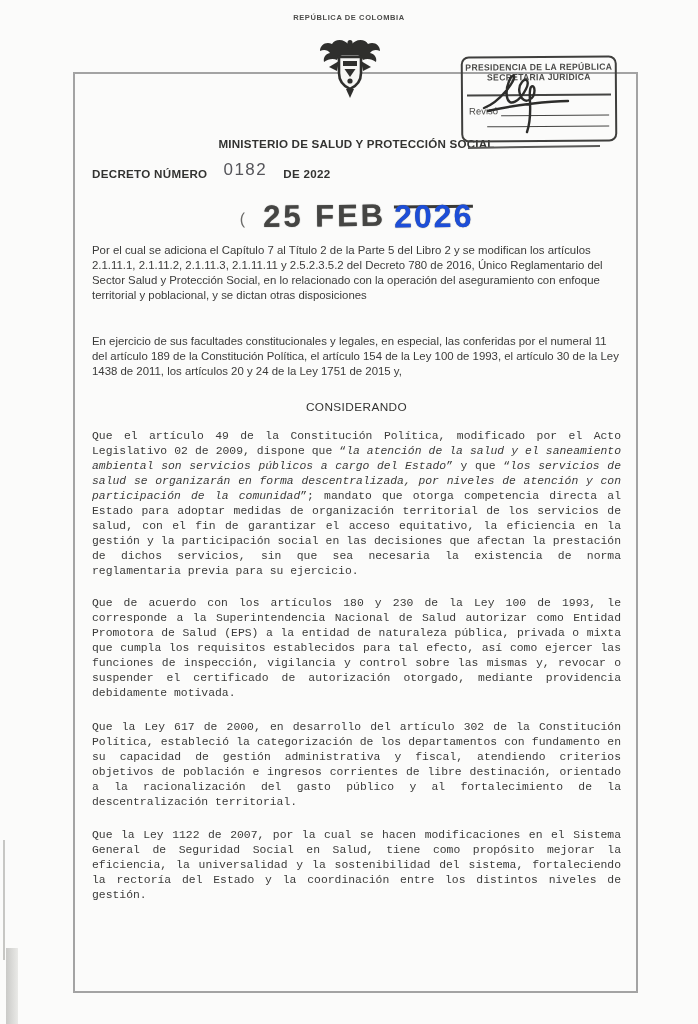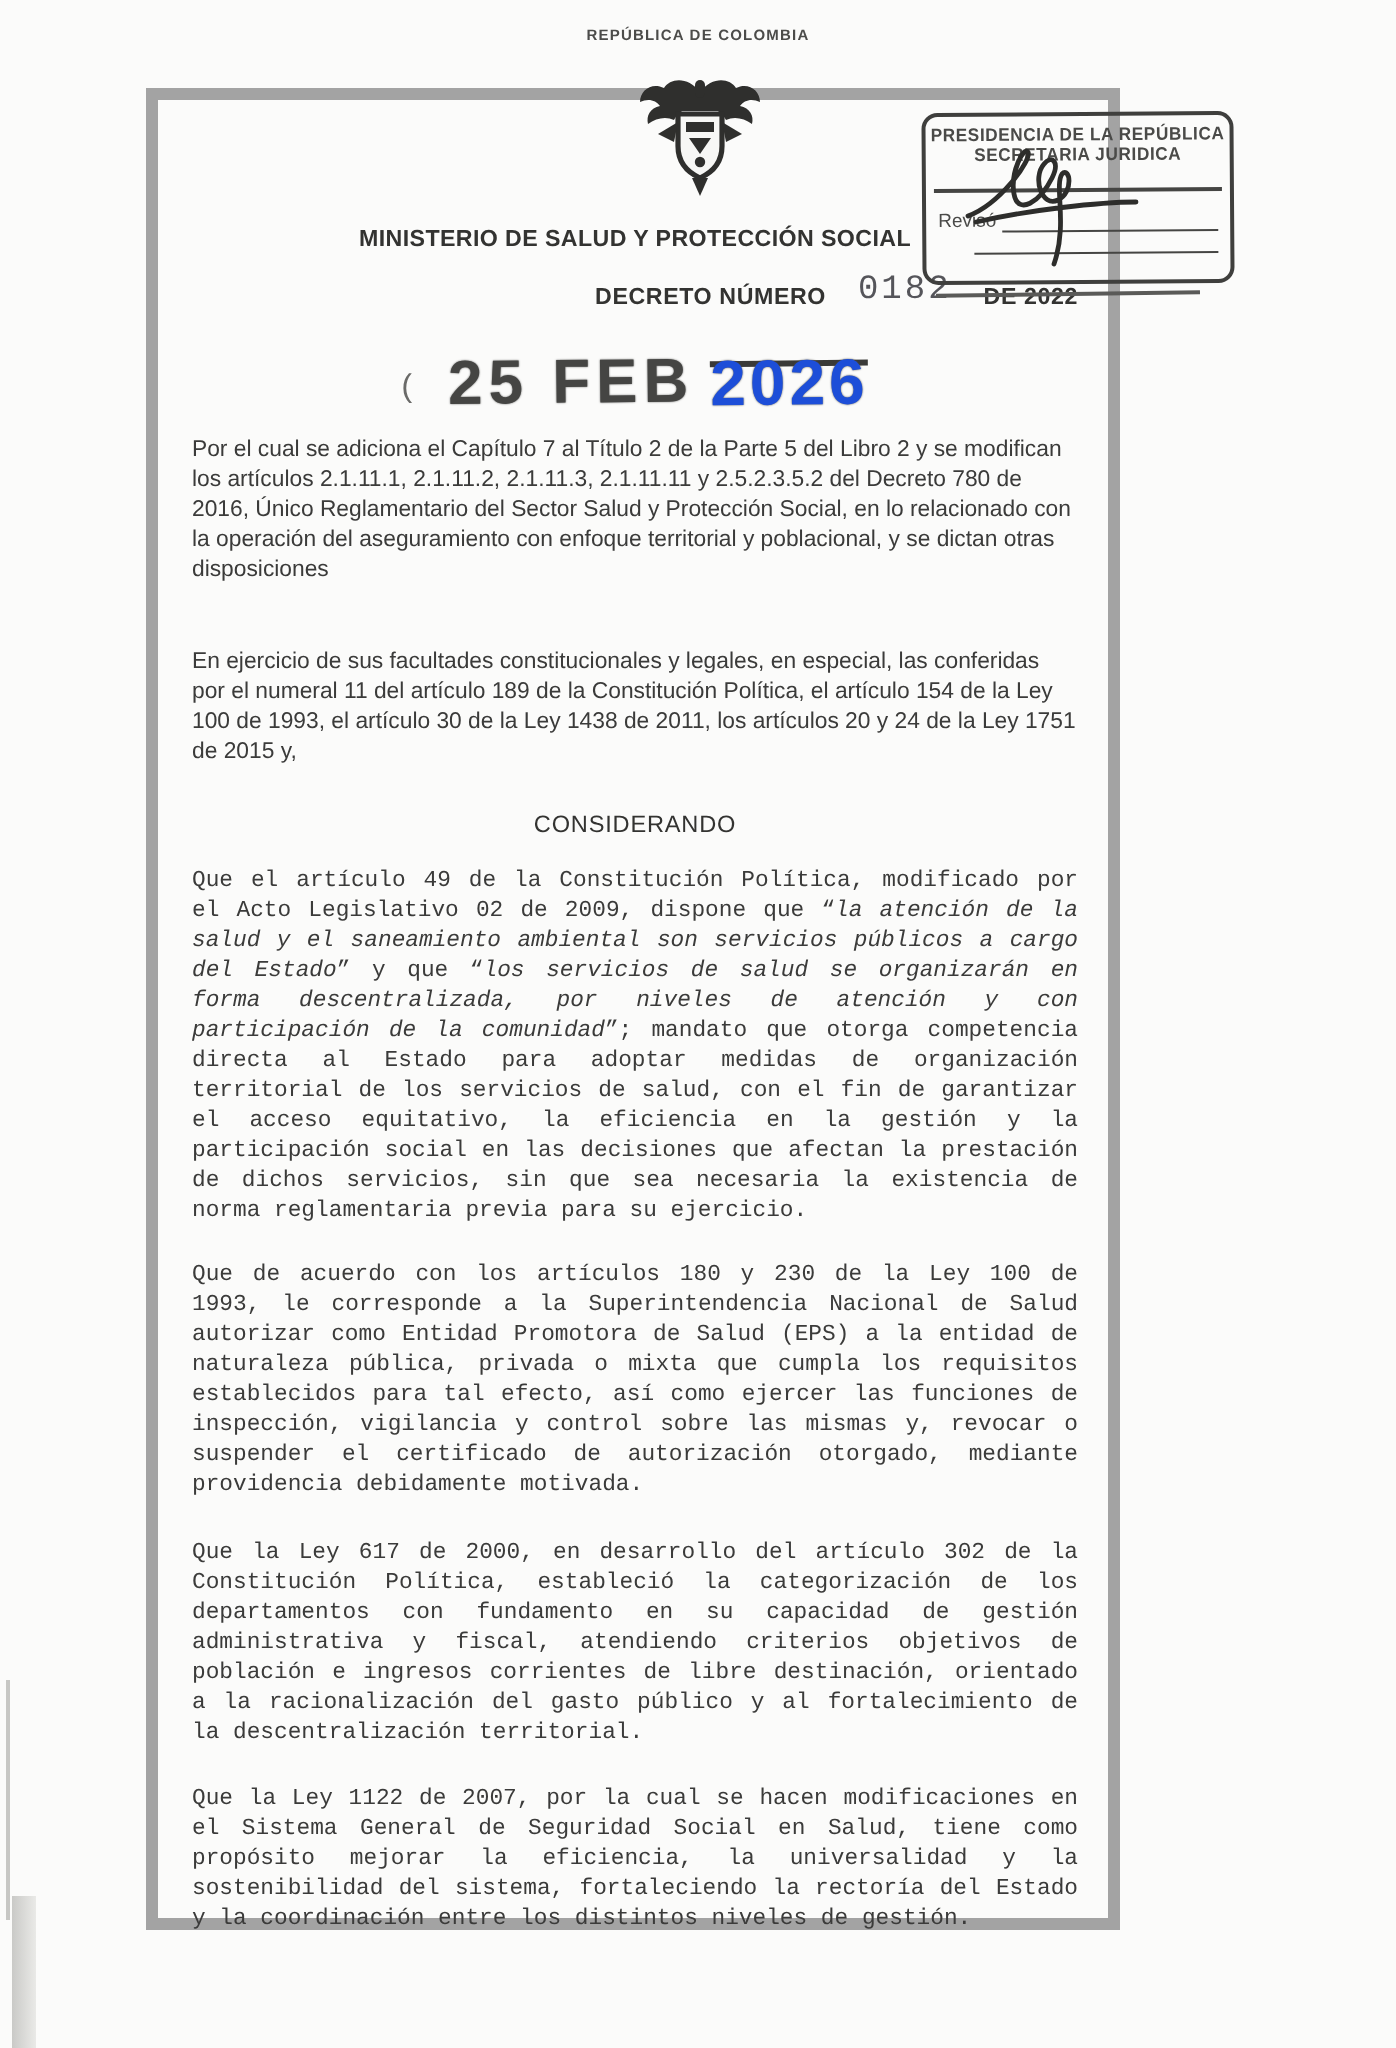--- a/index.html
+++ b/index.html
@@ -48,24 +48,24 @@
     top: 37px;
     left: 318px;
     width: 64px;
     height: 68px;
     z-index: 3;
   }
 
   .page-box {
     position: absolute;
     left: 73px;
-    top: 44px;
-    width: 487px;
+    top: 72px;
+    width: 565px;
     height: 921px;
-    border: 6px solid #a3a3a3;
+    border: 2px solid #a3a3a3;
     box-sizing: border-box;
     background: transparent;
     z-index: 1;
   }
   .content {
     padding: 0 15px 0 17px;
     color: #3b3b3a;
     font-size: 11.4px;
     line-height: 15px;
   }
@@ -75,32 +75,32 @@
     text-align: center;
     font-weight: bold;
     font-size: 11.6px;
     color: #333331;
     letter-spacing: .2px;
   }
 
   .decree-row {
     margin-top: 14px;
     display: flex;
-    justify-content: flex-end;
+    justify-content: flex-start;
     align-items: baseline;
     gap: 16px;
   }
   .decree-label, .decree-year {
     font-weight: bold;
     font-size: 11.6px;
     color: #333331;
     letter-spacing: .3px;
   }
   .decree-number {
-    font-family: Liberation Mono, monospace;
+    font-family: Liberation Sans, sans-serif;
     font-size: 17px;
     color: #55555a;
     letter-spacing: 1.5px;
     position: relative;
     top: -3px;
   }
 
   .date-stamp {
     margin-top: 10px;
     height: 48px;

